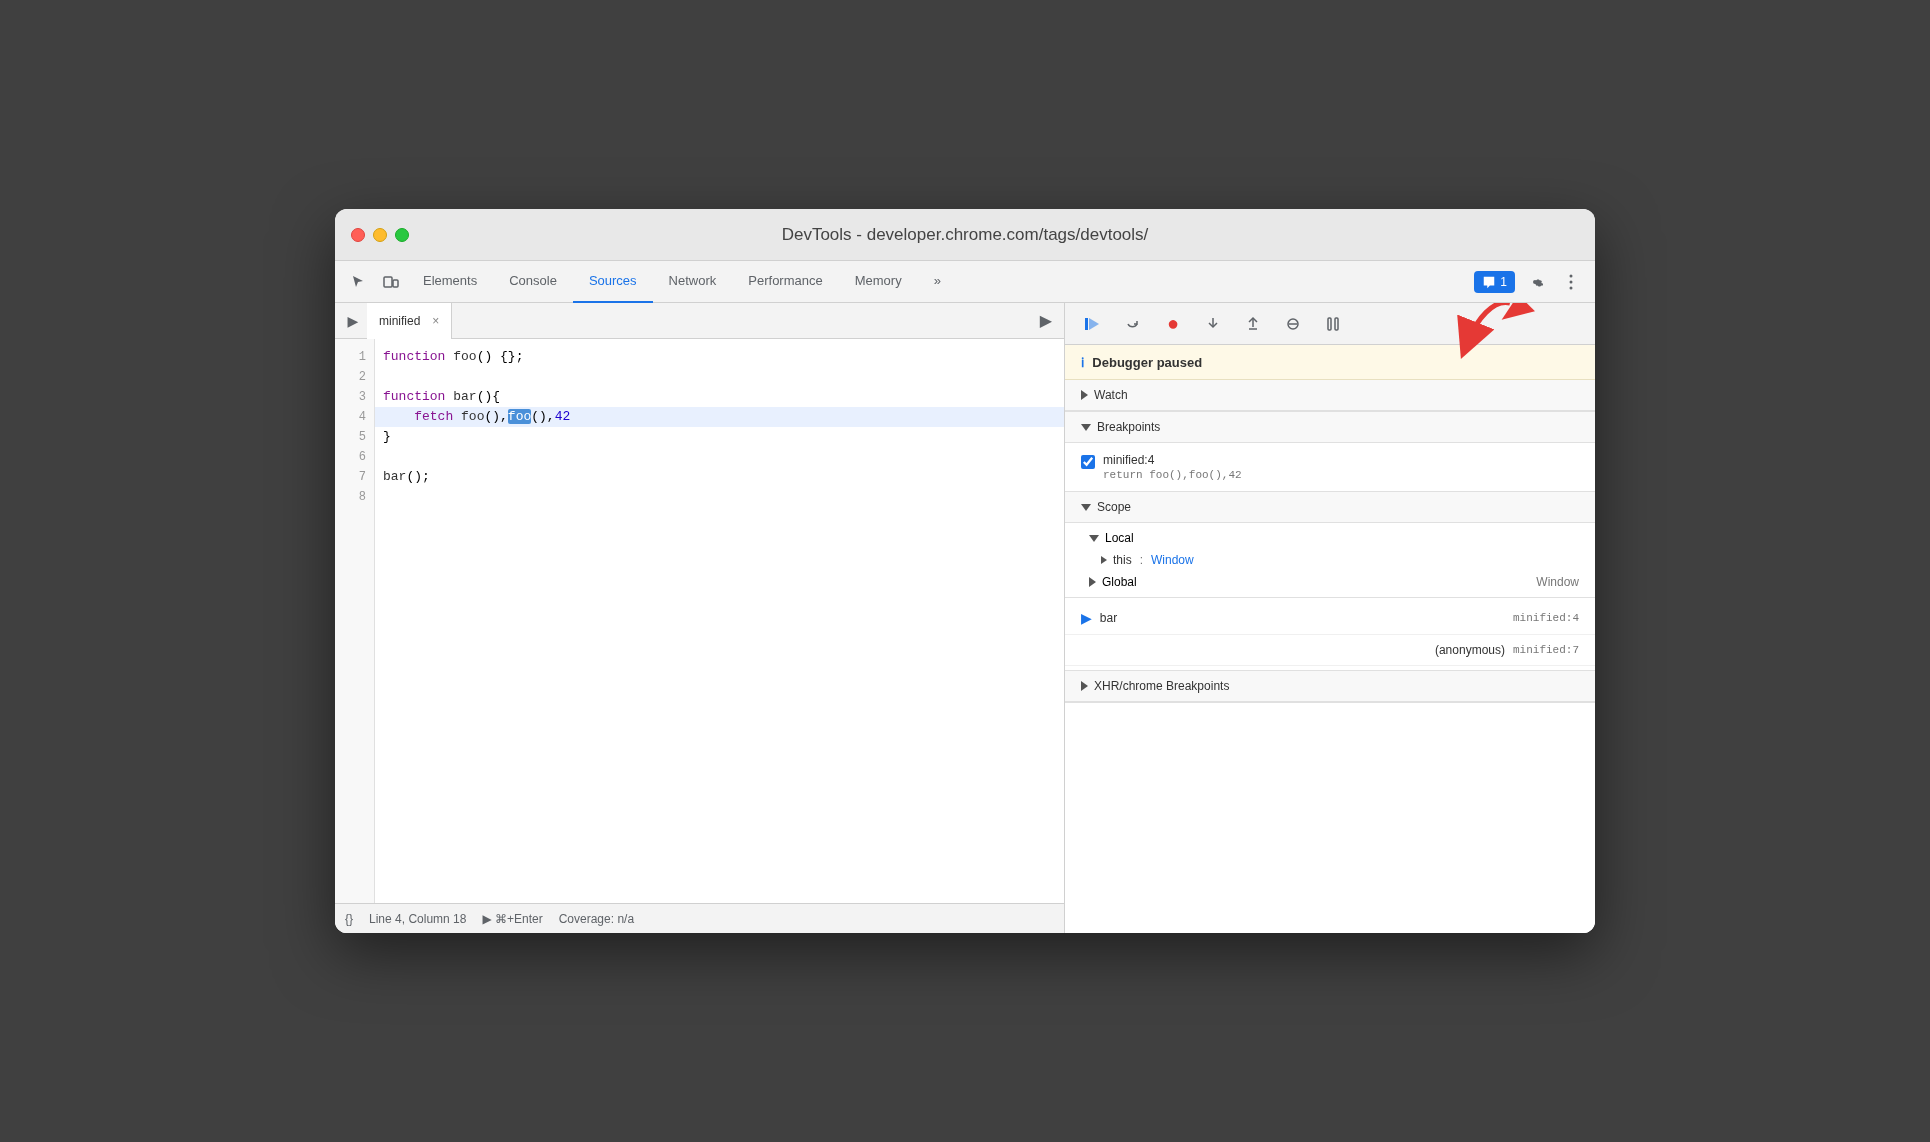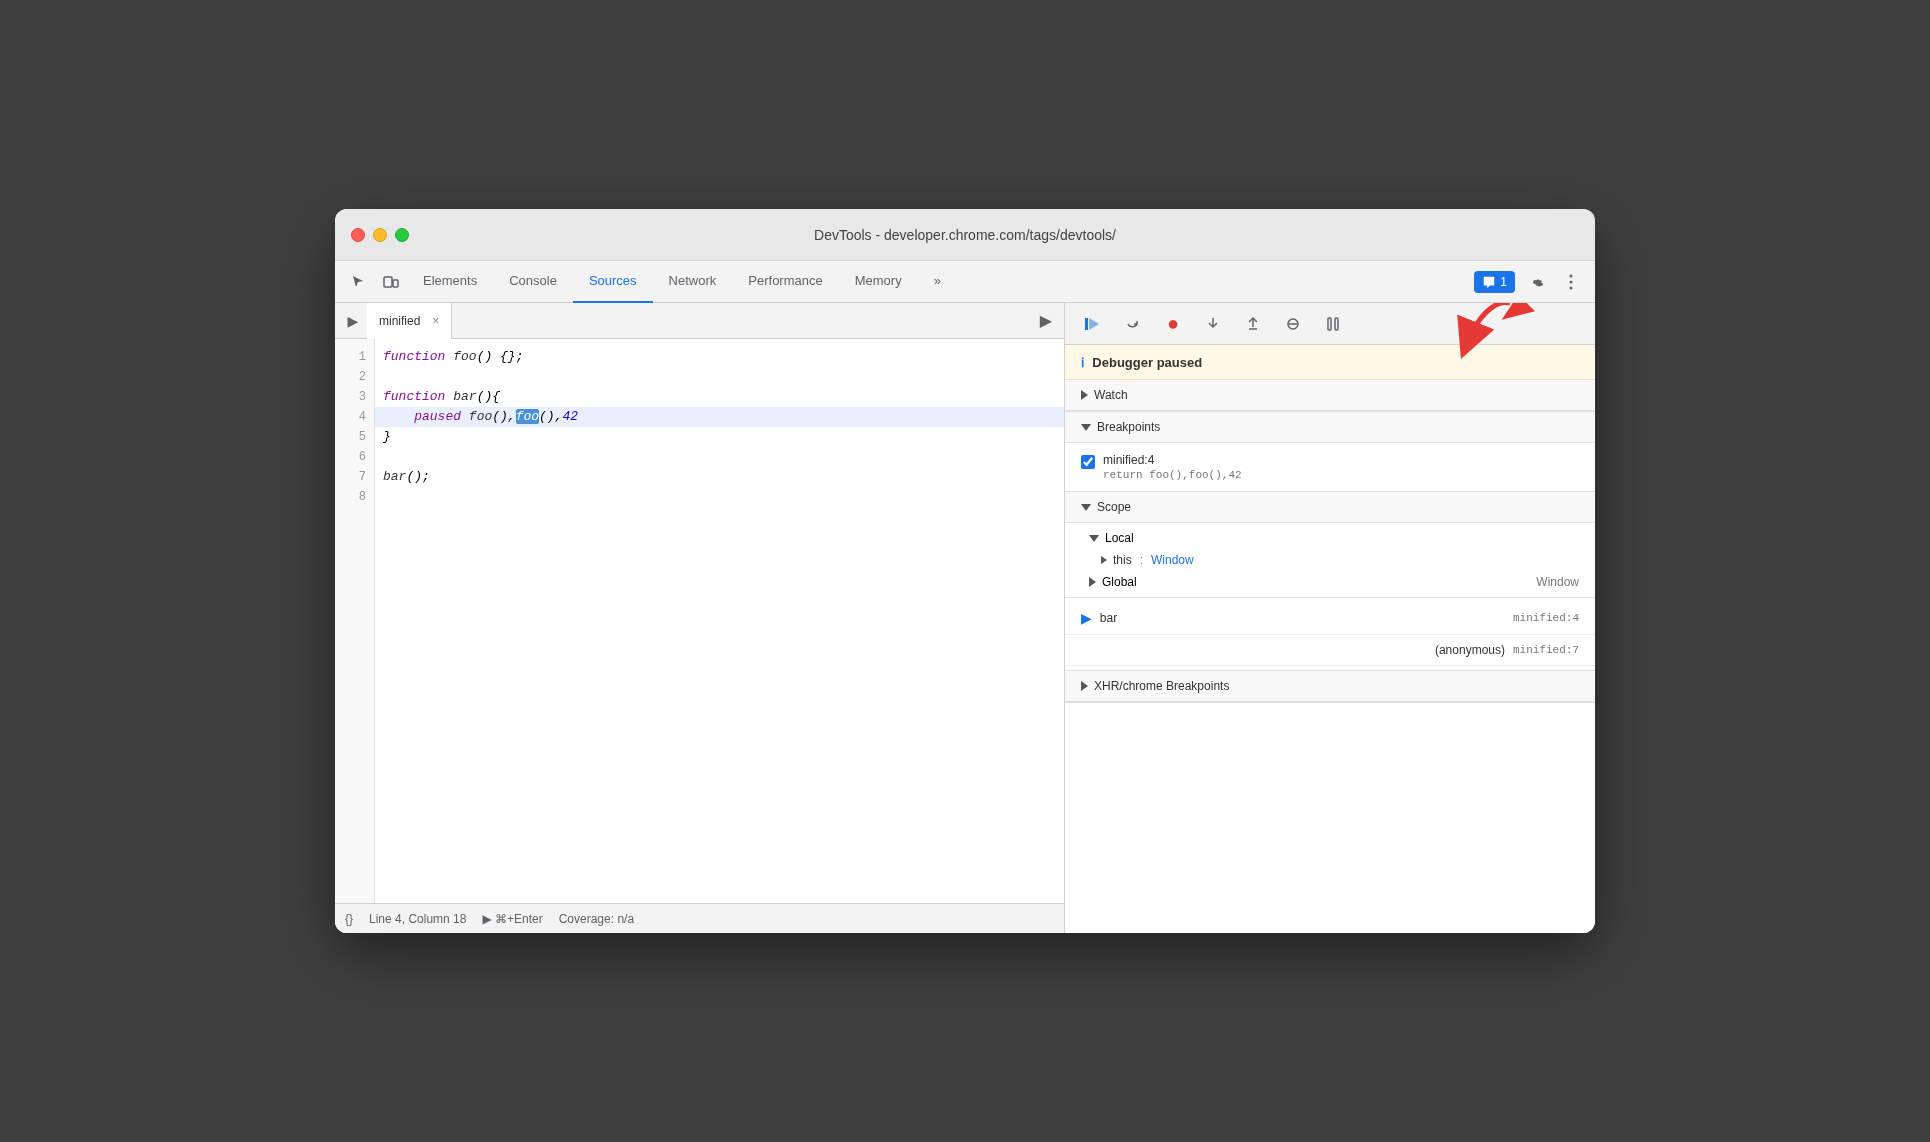--- a/index.html
+++ b/index.html
@@ -37,21 +37,21 @@
       height: 14px;
       border-radius: 50%;
     }
     .tl-red { background: #ff5f57; border: 1px solid #e0443e; }
     .tl-yellow { background: #febc2e; border: 1px solid #d4a012; }
     .tl-green { background: #28c840; border: 1px solid #1aab29; }
     .titlebar-title {
       position: absolute;
       left: 50%;
       transform: translateX(-50%);
-      font-size: 14px;
+      font-size: 17px;
       color: #444;
       font-weight: 500;
     }
     .devtools {
       display: flex;
       flex-direction: column;
       background: #fff;
     }
     .devtools-tabs {
       display: flex;
@@ -181,21 +181,20 @@
     }
     .line-number {
       padding: 0 8px;
       height: 20px;
       line-height: 20px;
       font-size: 12px;
     }
     .code-lines {
       flex: 1;
       padding: 8px 0;
-      font-style: italic;
     }
     .code-line {
       height: 20px;
       line-height: 20px;
       padding: 0 8px;
       white-space: pre;
     }
     .code-line.highlighted {
       background: #e8f0fe;
     }
@@ -451,21 +450,21 @@
             <div class="line-number">4</div>
             <div class="line-number">5</div>
             <div class="line-number">6</div>
             <div class="line-number">7</div>
             <div class="line-number">8</div>
           </div>
           <div class="code-lines">
             <div class="code-line"><span class="kw">function</span> <span class="fn">foo</span>() {};</div>
             <div class="code-line"></div>
             <div class="code-line"><span class="kw">function</span> <span class="fn">bar</span>(){</div>
-            <div class="code-line highlighted">    <span class="kw">paused</span> <span class="fn">foo</span>(),<span class="selected-text">foo</span>(),<span class="num">42</span></div>
+            <div class="code-line highlighted">    <span class="kw">fetch</span> <span class="fn">foo</span>(),<span class="selected-text">foo</span>(),<span class="num">42</span></div>
             <div class="code-line">}</div>
             <div class="code-line"></div>
             <div class="code-line"><span class="fn">bar</span>();</div>
             <div class="code-line"></div>
           </div>
         </div>
 
         <div class="status-bar">
           <span style="cursor:pointer">{}</span>
           <span>Line 4, Column 18</span>

